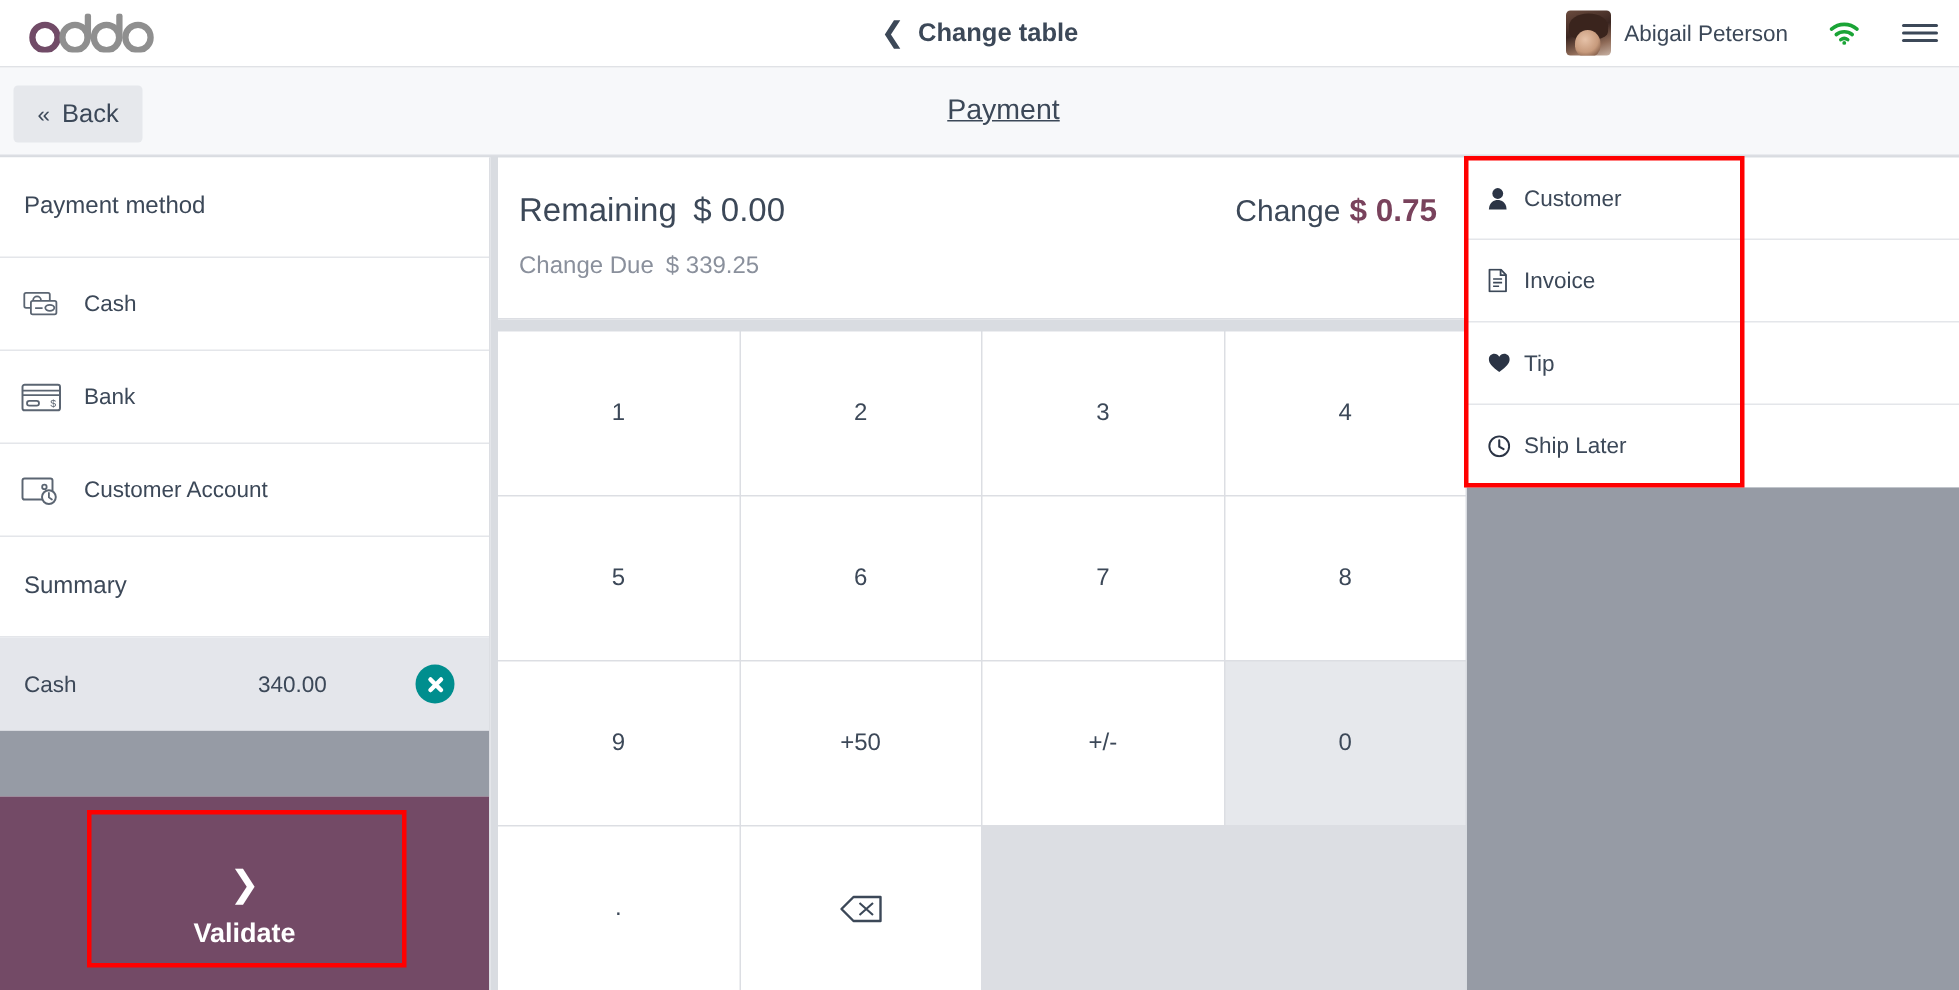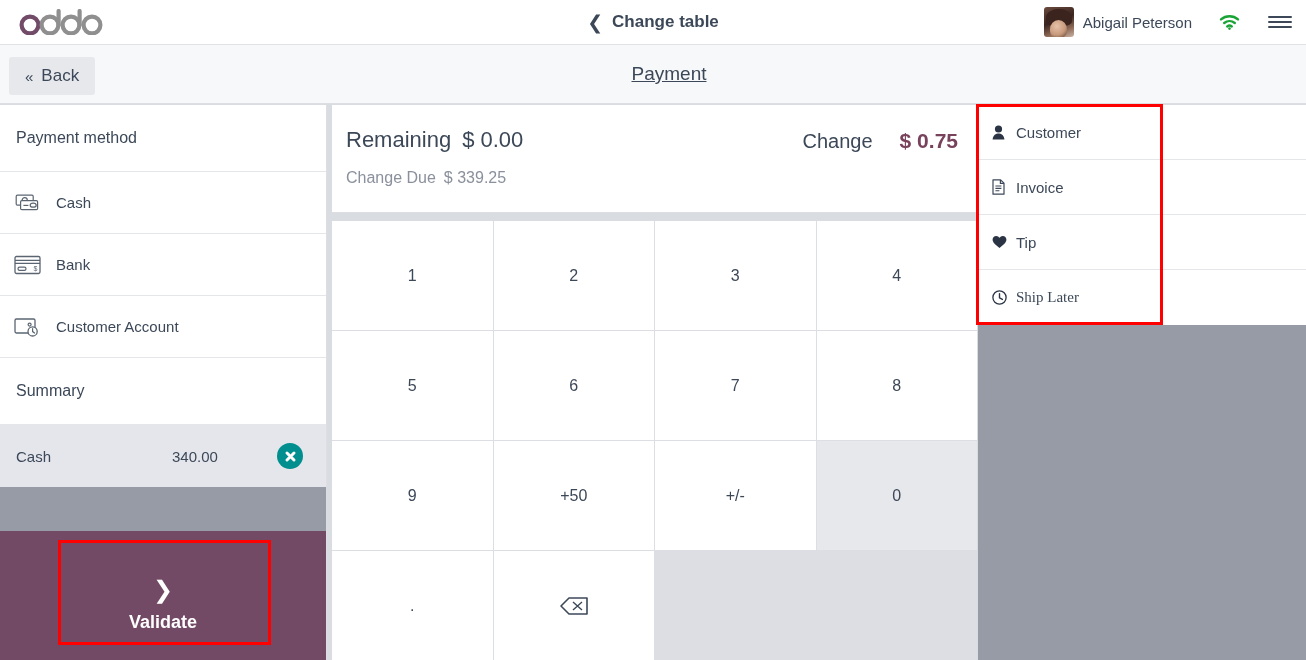--- a/index.html
+++ b/index.html
@@ -119,21 +119,21 @@
   }
   .totals-line1 {
     position: absolute; left: 14px; top: 22px; display: flex; align-items: baseline;
   }
   .lbl-remaining { font-size: 22px; color: #3c4858; }
   .val-remaining { font-size: 22px; color: #3c4858; margin-left: 11px; }
   .totals-change {
     position: absolute; right: 18px; top: 24px; display: flex; align-items: baseline;
   }
   .lbl-change { font-size: 20px; color: #3c4858; }
-  .val-change { font-size: 21px; color: #79425c; font-weight: bold; margin-left: 27px; }
+  .val-change { font-size: 21px; color: #79425c; font-weight: bold; margin-left: 6px; }
   .totals-line2 { position: absolute; left: 14px; top: 64px; display: flex; align-items: baseline; }
   .lbl-due { font-size: 16px; color: #8a909c; }
   .val-due { font-size: 16px; color: #8a909c; margin-left: 8px; }
 
   
   .numpad {
     position: absolute; left: 332px; top: 221px; width: 645px; height: 439px;
     display: grid; grid-template-columns: repeat(4, 1fr); grid-template-rows: repeat(4, 1fr);
     background: #dcdee3; gap: 1px;
   }
@@ -146,21 +146,21 @@
 
   
   .right-panel {
     position: absolute; left: 978px; top: 105px; width: 328px; height: 220px;
     background: #ffffff;
   }
   .act-row {
     height: 55px; display: flex; align-items: center;
     border-bottom: 1px solid #e4e6ea; cursor: pointer; padding-left: 14px;
   }
-  .act-row:last-child { border-bottom: none; font-family: Liberation Serif, serif; }
+  .act-row:last-child { border-bottom: none; }
   .act-icon { width: 24px; display:flex; align-items:center; justify-content:flex-start; flex:none; }
   .act-label { font-size: 15px; color: #3c4858; }
 
   .grey-fill {
     position: absolute; left: 978px; top: 325px; width: 328px; height: 335px;
     background: #969ba5;
   }
   .right-divider {
     position:absolute; left:977px; top:105px; width:1px; height:220px; background:#dcdee3;
   }

